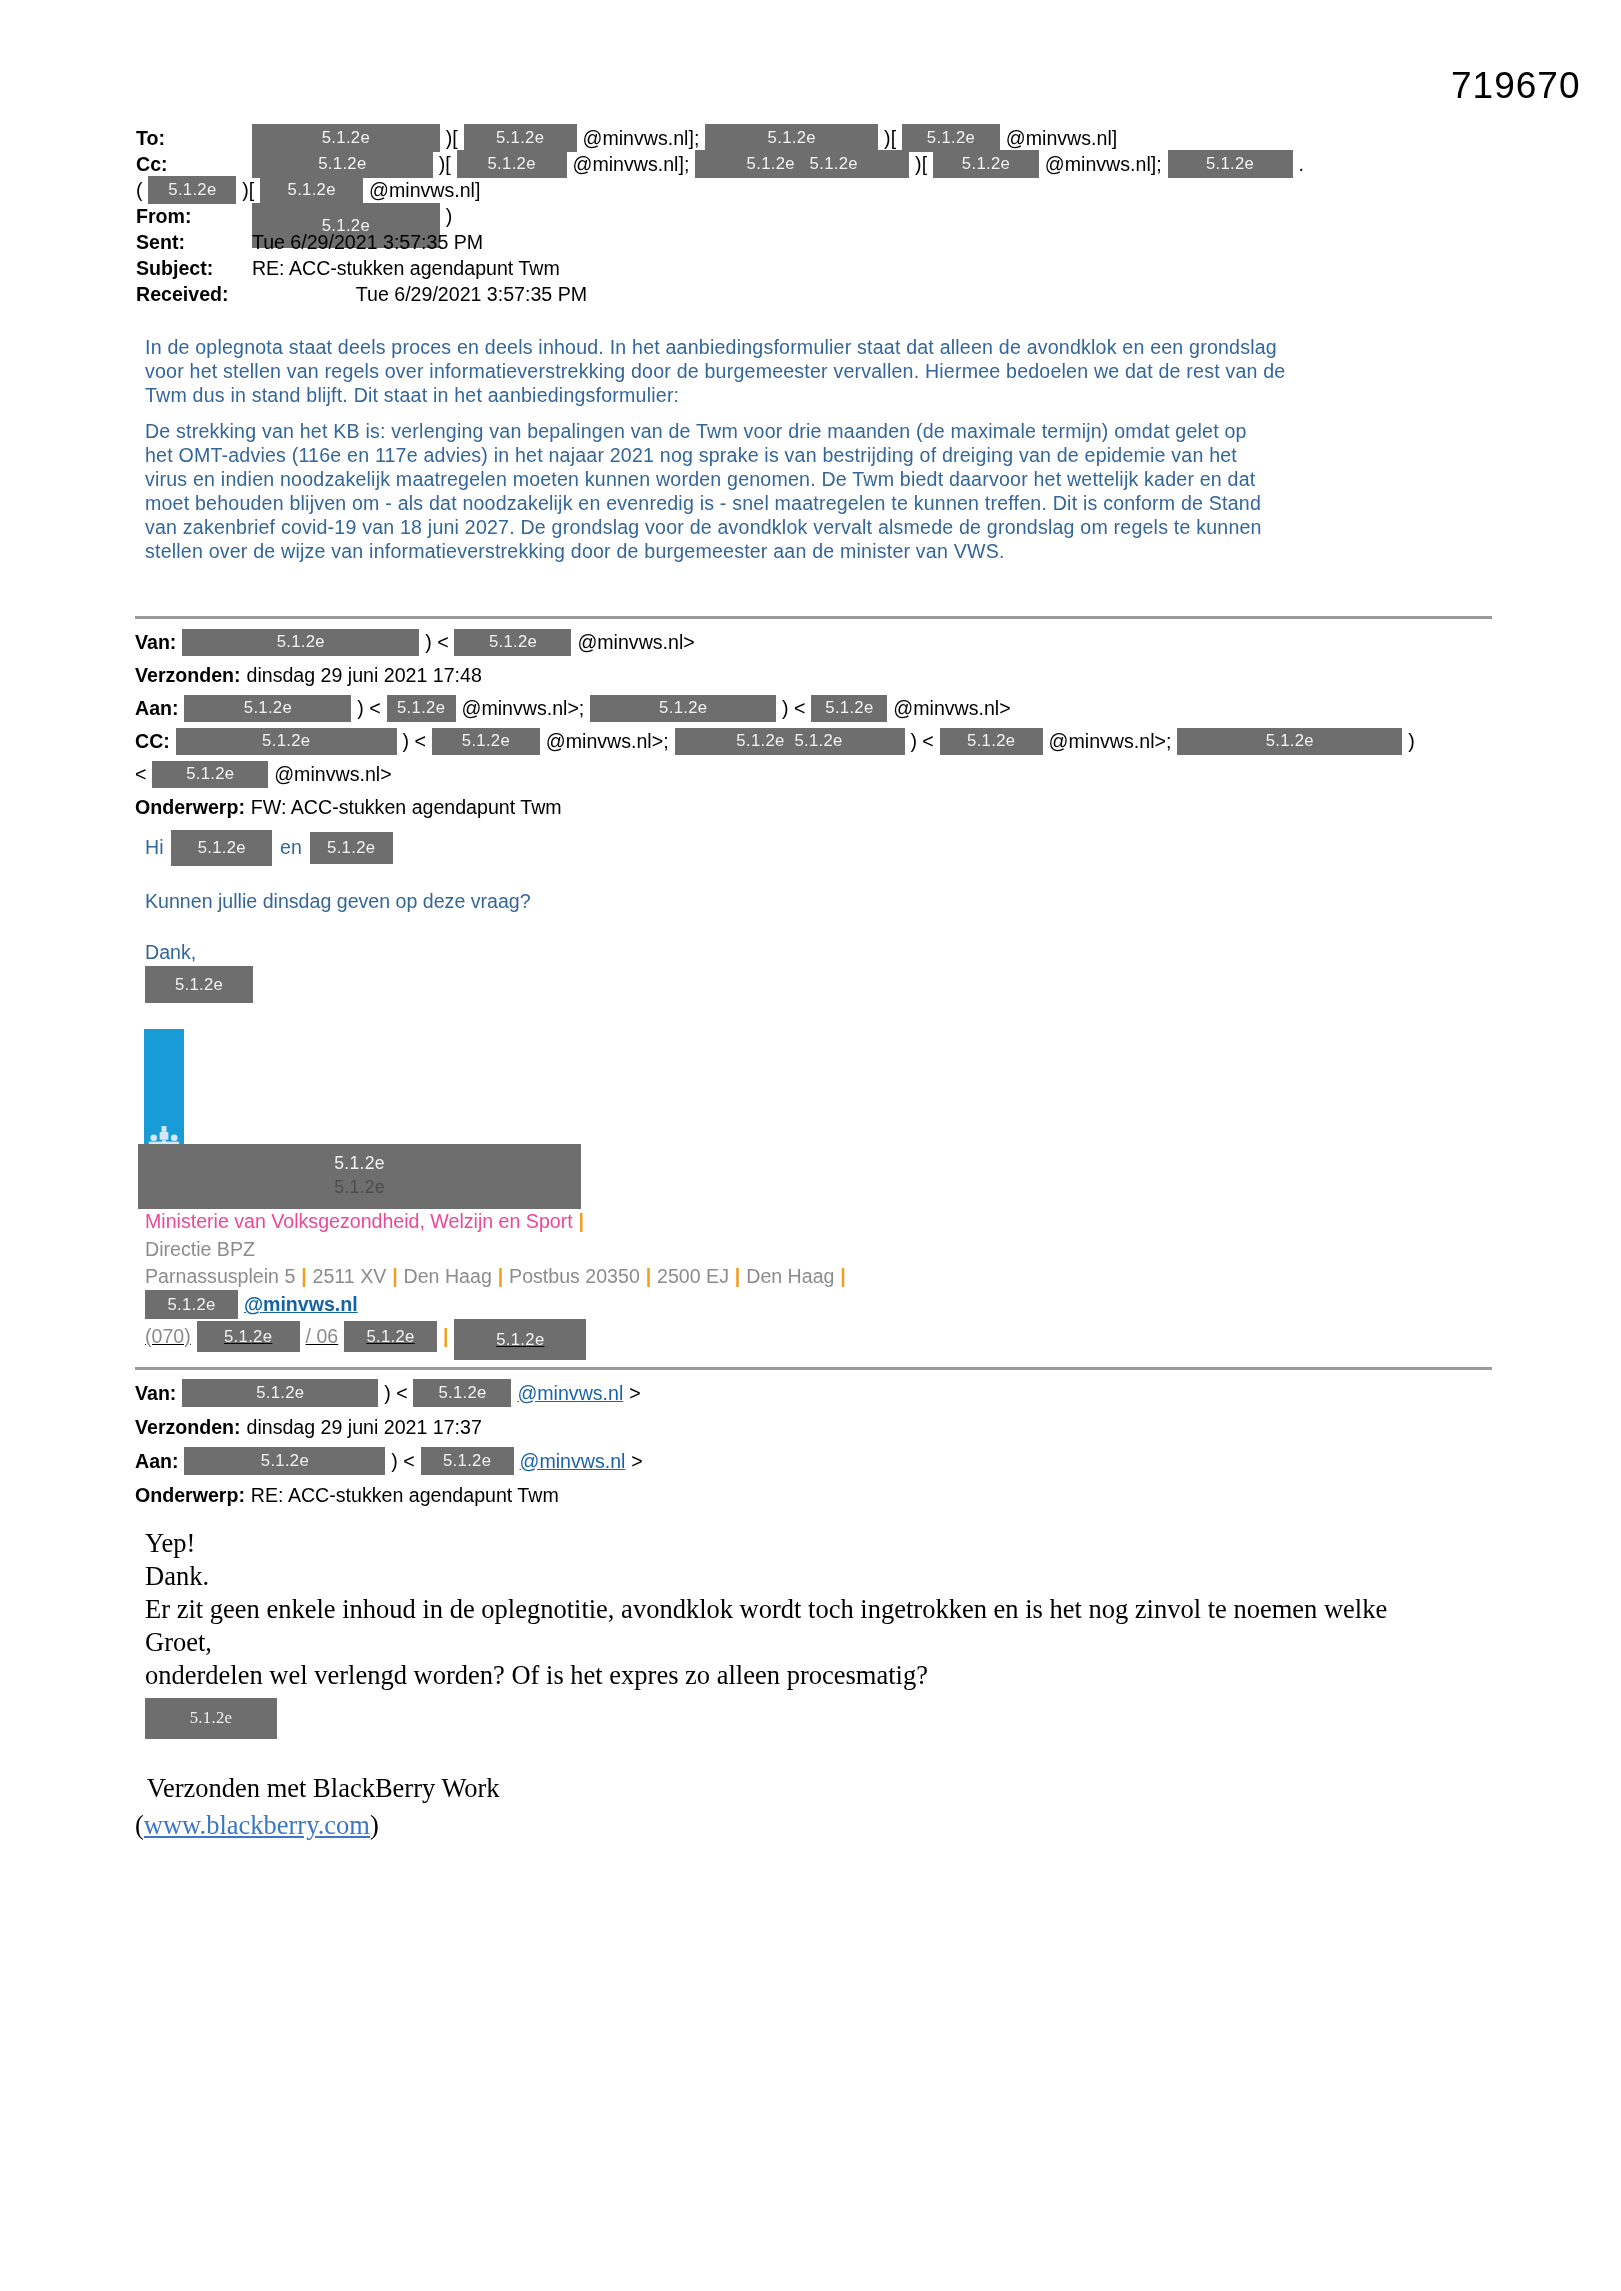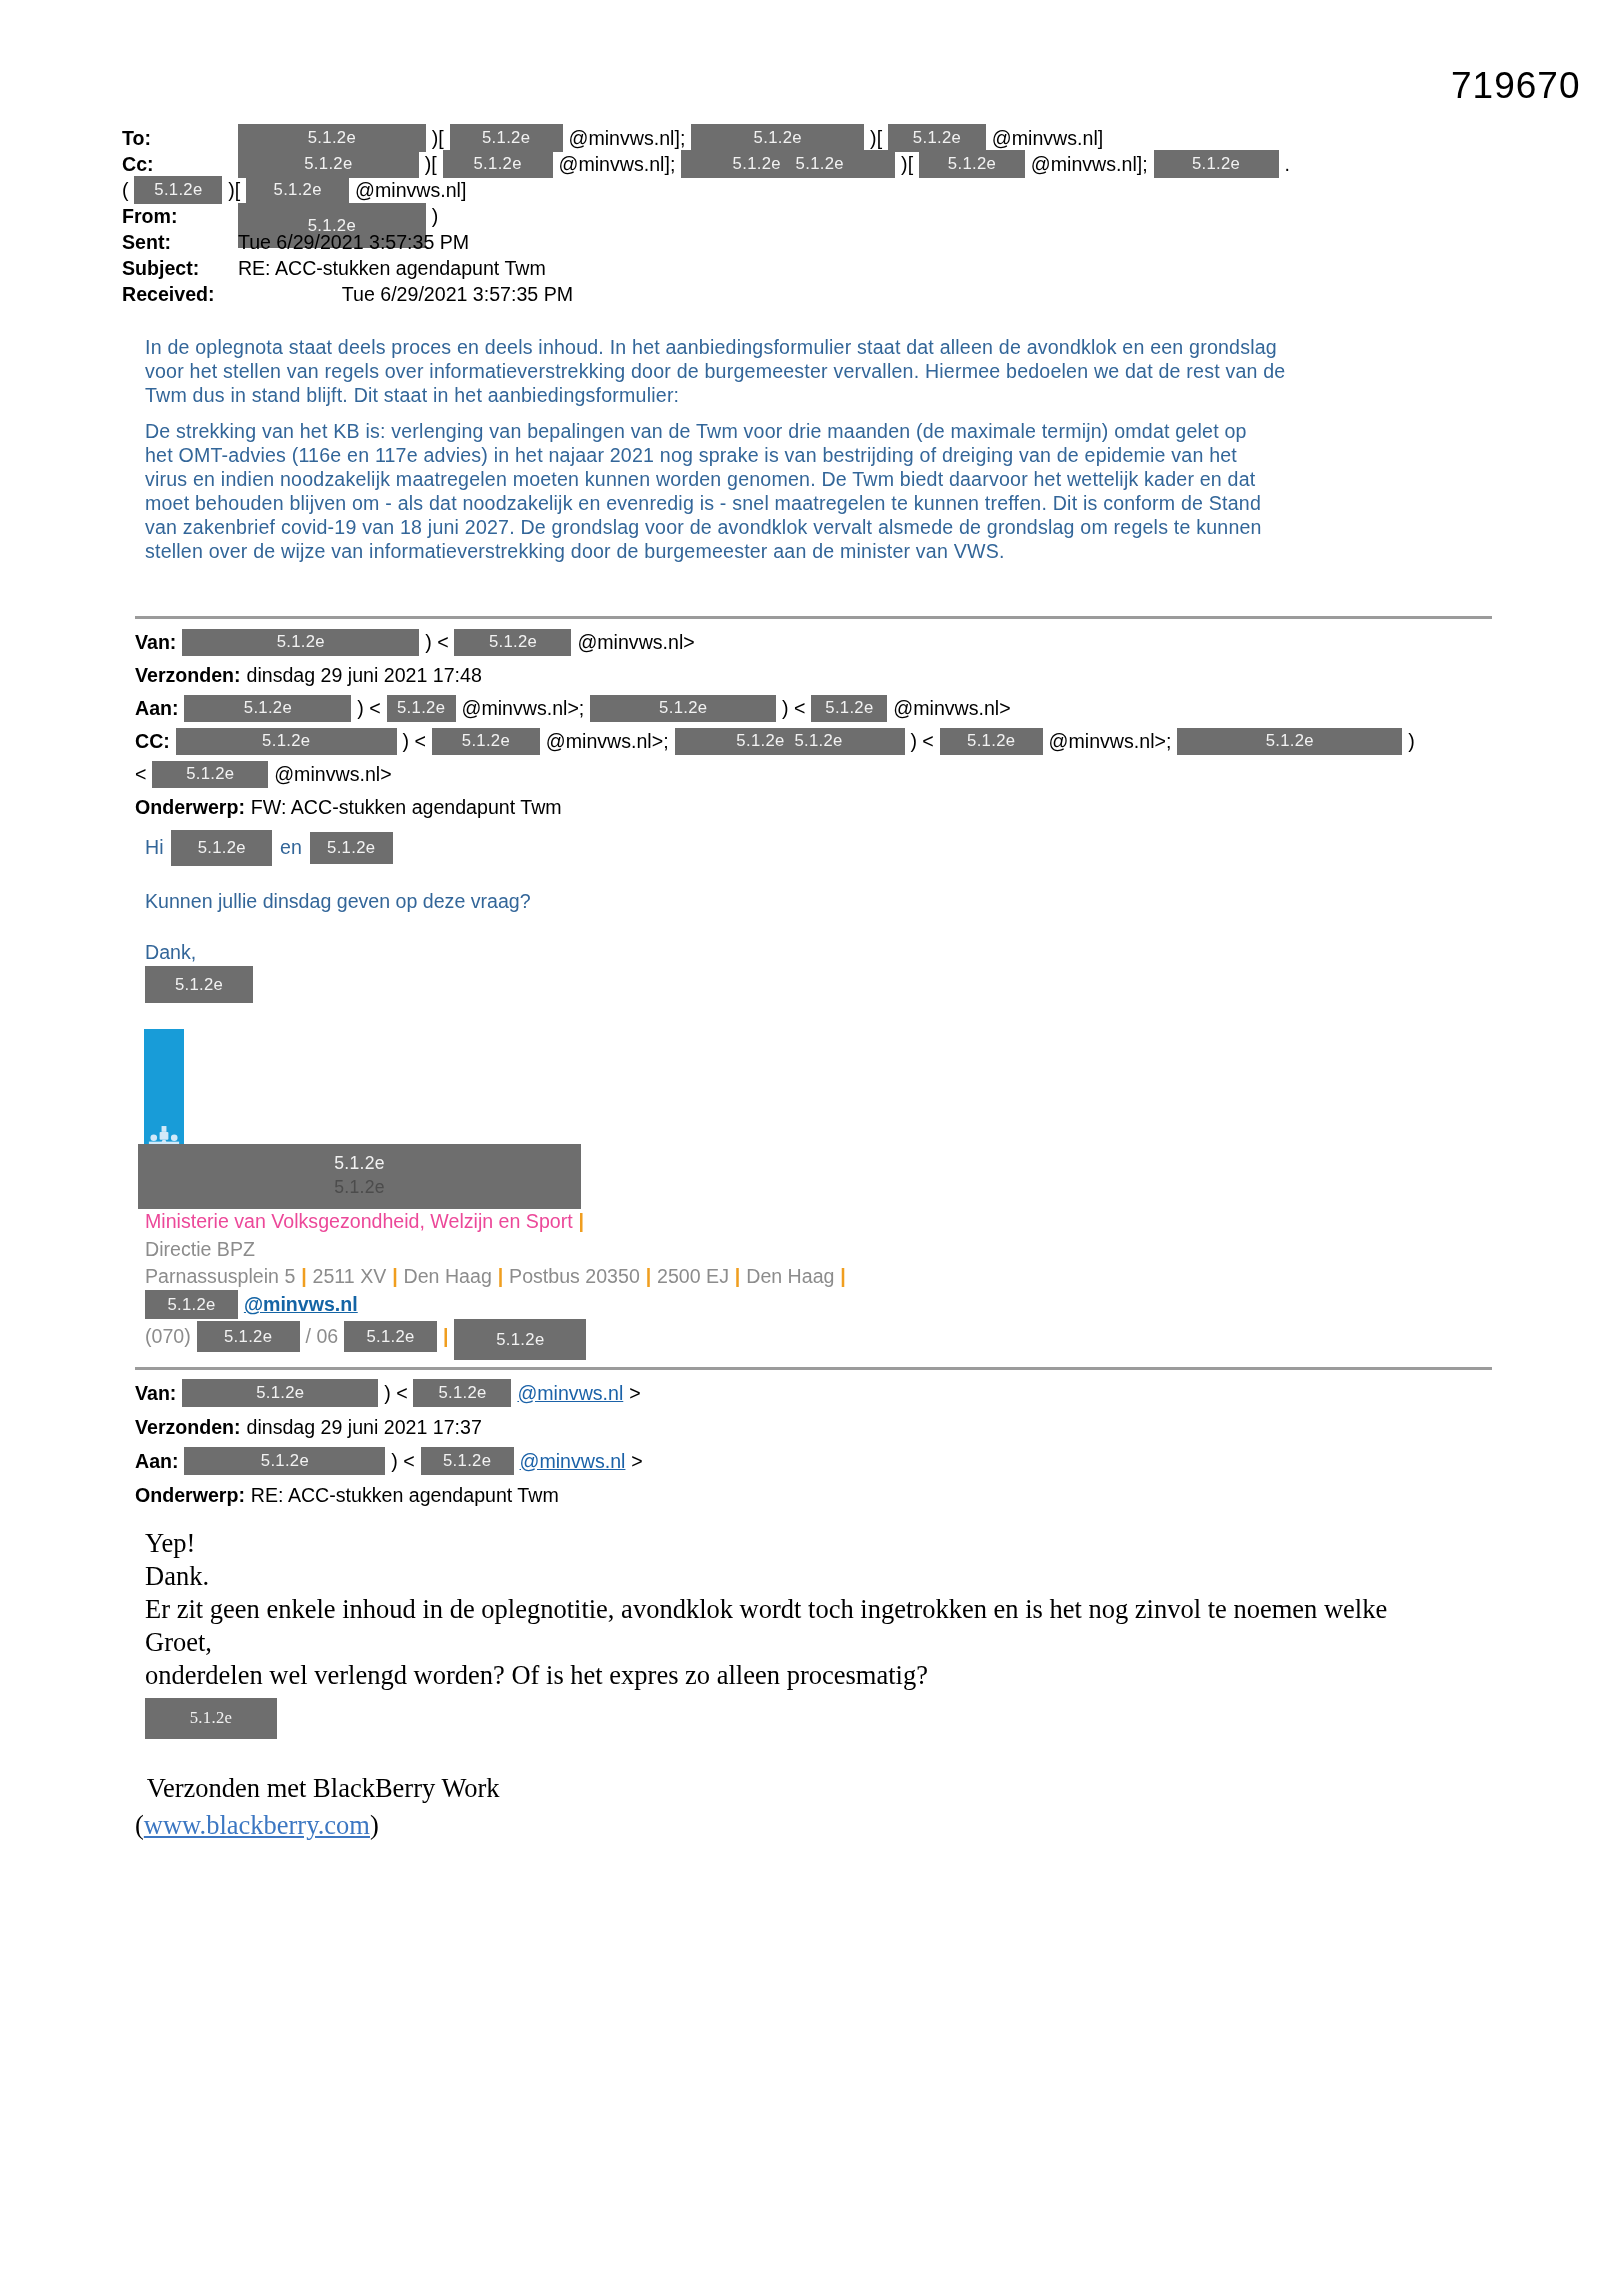--- a/index.html
+++ b/index.html
@@ -9,21 +9,21 @@
   .seg-b,.seg-lb{font-weight:bold;}
   .seg-lb{flex:0 0 110px;}
   .seg-g{color:#8c8c8c;}
   .seg-m{color:#ec4899;}
   .seg-o{color:#f09e1f;font-weight:bold;}
   .seg-l{color:#1b62a8;text-decoration:underline;cursor:pointer;}
   .seg-s{flex:none;display:inline-block;}
   .seg-r{background:#6e6e6e;color:#f2f2f2;display:flex;align-items:center;justify-content:center;
          font-size:16.7px;flex:none;letter-spacing:0.3px;}
   #docnum{position:absolute;left:1423px;top:65px;font-size:37px;letter-spacing:1px;margin-left:28px;}
-  #header1{position:absolute;left:122px;top:125px;font-size:19.6px;}
+  #header1{position:absolute;left:136px;top:125px;font-size:19.6px;}
   #header1 .line{height:26px;}
   #body1{position:absolute;left:145px;top:335px;font-size:19.6px;color:#336699;letter-spacing:0.2px;}
   #body1 .line,#body2 .line{height:24px;}
   #body2{position:absolute;left:145px;top:419px;font-size:19.6px;color:#336699;letter-spacing:0.2px;}
   .rule{position:absolute;left:135px;width:1357px;height:2.9px;background:#9b9b9b;}
   #rule1{top:616px;}
   #rule2{top:1367px;}
   #van1{position:absolute;left:135px;top:626px;font-size:19.6px;}
   #van1 .line{height:33px;}
   #greeting{position:absolute;left:145px;top:828px;font-size:19.6px;color:#336699;}
@@ -34,21 +34,21 @@
   #greeting .line:nth-child(4){height:39px;}
   #logo-bar{position:absolute;left:144px;top:1029px;width:40px;height:120px;background:#189cd8;}
   #logo-crest{position:absolute;left:1px;bottom:1px;}
   #bigbox{position:absolute;left:138px;top:1144px;width:443px;height:65px;background:#6e6e6e;
           display:flex;flex-direction:column;align-items:center;justify-content:flex-start;}
   #bigbox .bb1{color:#f2f2f2;font-size:17.6px;margin-top:8.8px;letter-spacing:0.3px;}
   #bigbox .bb2{color:#4c4c4c;font-size:17.6px;margin-top:2.9px;letter-spacing:0.3px;}
   #signature{position:absolute;left:145px;top:1208px;font-size:19.6px;}
   #signature .line{height:27.4px;}
   #signature .line:nth-child(4){height:29px;}
-  #signature .line:nth-child(5){height:35px;}
+  #signature .line:nth-child(5){height:35px;text-decoration:underline;}
   #signature .seg-l{font-weight:bold;color:#1464a5;}
   #van2{position:absolute;left:135px;top:1376px;font-size:19.6px;}
   #van2 .line{height:34px;}
   #reply{position:absolute;left:145px;top:1527px;font-family:"Liberation Serif",serif;font-size:26.5px;}
   #reply .line{height:33px;}
   #reply .line:nth-child(6){margin-top:5.9px;}
   #blackberry{position:absolute;left:135px;top:1770px;font-family:"Liberation Serif",serif;font-size:26.5px;}
   #blackberry .line{height:37px;gap:0;}
   #blackberry .seg-l{color:#3c77c2;}
 </style>

